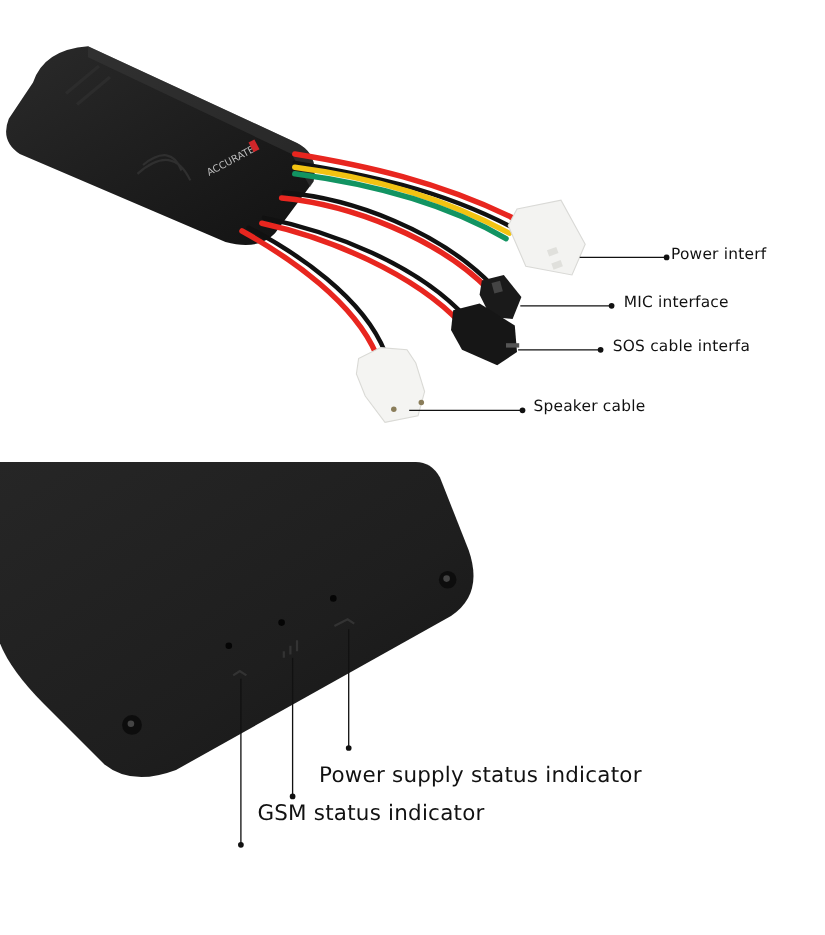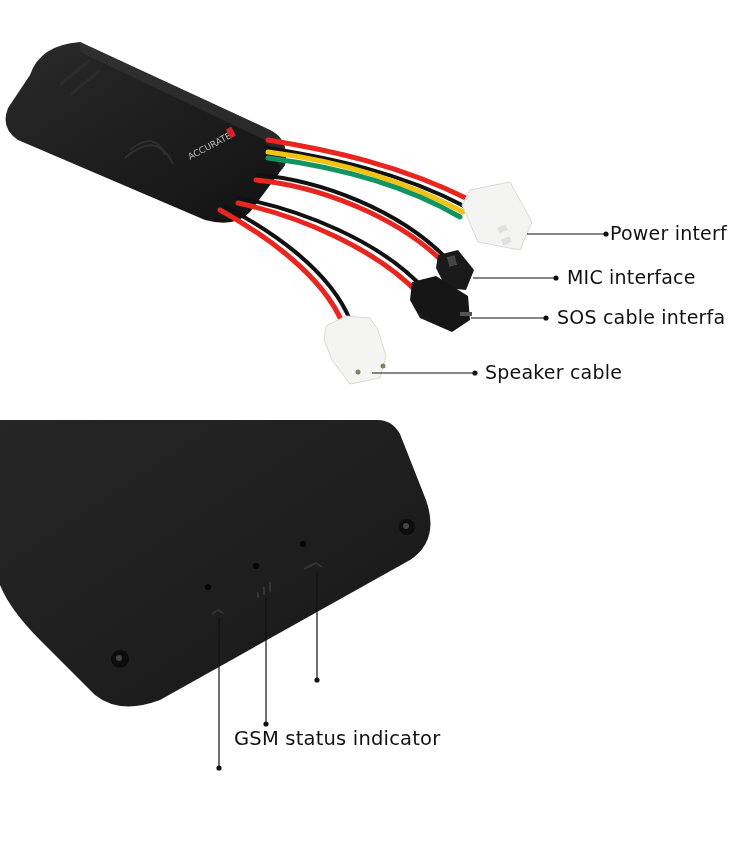--- a/index.html
+++ b/index.html
@@ -1,20 +1,20 @@
 <!DOCTYPE html>
 <html><head>
 <meta charset="utf-8">
 <style>
   html, body { margin: 0; padding: 0; background: #ffffff; }
   body { width: 750px; height: 850px; position: relative; overflow: hidden;
          font-family: "DejaVu Sans", "Liberation Sans", sans-serif; color: #111; }
   .figure { position: absolute; left: 0; top: 0; width: 750px; height: 850px; }
   svg.art { position: absolute; left: 0; top: 0; }
-  .label { position: absolute; font-size: 19px; line-height: 1; white-space: nowrap; color: #111; letter-spacing: 0.2px; }
+  .label { position: absolute; font-size: 14px; line-height: 1; white-space: nowrap; color: #111; letter-spacing: 0.2px; }
   .label.lg { font-size: 19.5px; }
 </style>
 </head>
 <body>
 
 <div class="figure">
 
   <svg class="art" width="750" height="850" viewBox="0 0 750 850">
     <defs>
       <linearGradient id="bodyGrad" x1="0" y1="0" x2="1" y2="1">
@@ -118,14 +118,15 @@
       <circle cx="266" cy="724" r="2.6"></circle>
       <circle cx="219" cy="768" r="2.6"></circle>
     </g>
   </svg>
 
   <div class="label" style="left:610px; top:224px;">Power interf</div>
   <div class="label" style="left:567px; top:268px;text-align:center;">MIC interface</div>
   <div class="label" style="left:485px; top:363px;">Speaker cable</div>
   <div class="label" style="left:557px; top:308px;">SOS cable interfa</div>
 
+  <div class="label lg" style="left:290px; top:695px;">Power supply status indicator</div>
   <div class="label lg" style="left:234px; top:729px;text-align:center;">GSM status indicator</div>
 </div>
 
 </body></html>

